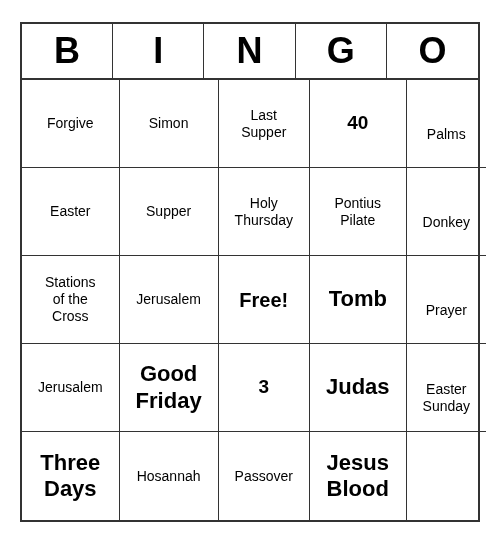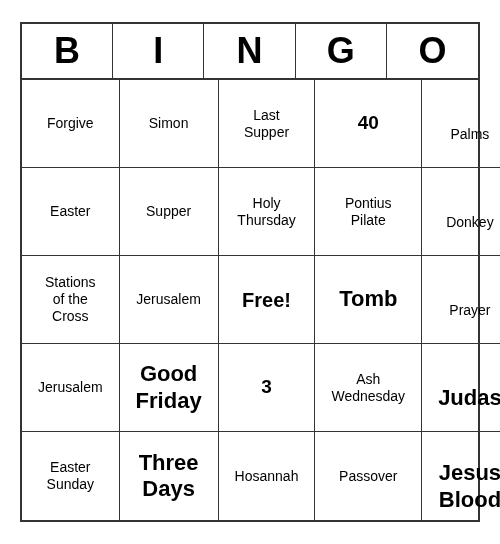--- a/index.html
+++ b/index.html
@@ -93,21 +93,20 @@
       <div class="bingo-cell cell-small">Pontius Pilate</div>
       <div class="bingo-cell">Donkey</div>
       <div class="bingo-cell cell-small">Stations of the Cross</div>
       <div class="bingo-cell">Jerusalem</div>
       <div class="bingo-cell cell-free">Free!</div>
       <div class="bingo-cell cell-large">Tomb</div>
       <div class="bingo-cell">Prayer</div>
       <div class="bingo-cell cell-small">Jerusalem</div>
       <div class="bingo-cell cell-large">Good Friday</div>
       <div class="bingo-cell cell-xlarge">3</div>
-      <div class="bingo-cell cell-small">Ash Wednesday</div>
       <div class="bingo-cell cell-large">Judas</div>
       <div class="bingo-cell">Easter Sunday</div>
       <div class="bingo-cell cell-large">Three Days</div>
       <div class="bingo-cell">Hosannah</div>
       <div class="bingo-cell">Passover</div>
       <div class="bingo-cell cell-large">Jesus Blood</div>
     </div>
 </div>
 
 </body></html>

